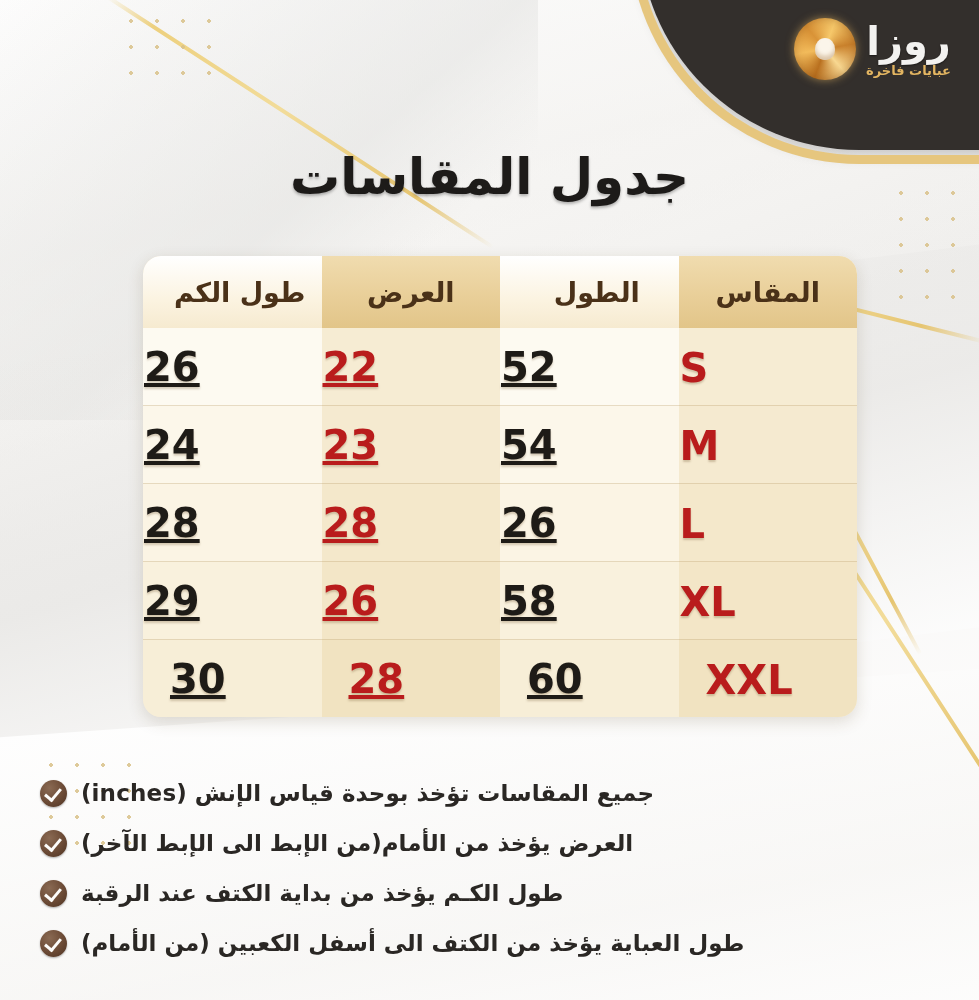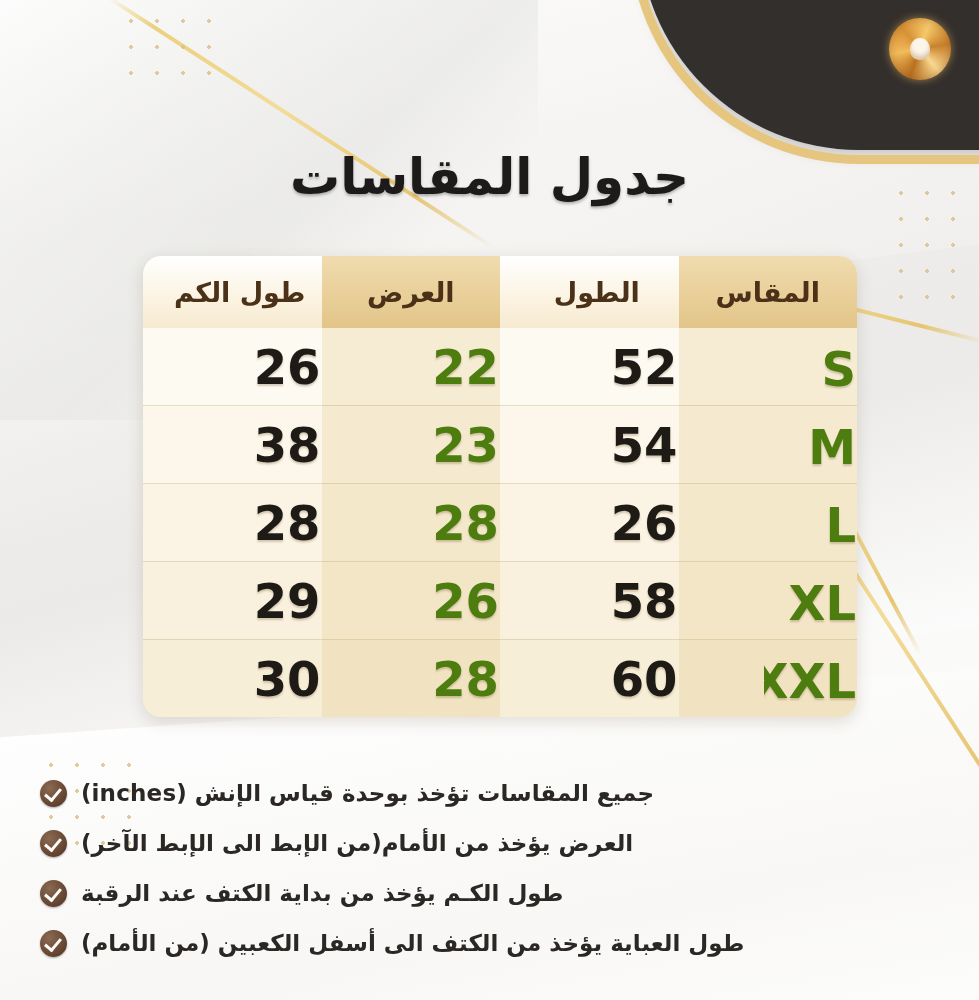--- a/index.html
+++ b/index.html
@@ -184,32 +184,33 @@
   }
   table.size-table th.tint-light {
     background: linear-gradient(180deg, #ffffff 0%, #fbf3e0 62%, #f6ead0 100%);
     padding-left: 16px;
   }
   table.size-table th:first-child { border-top-right-radius: 18px; }
   table.size-table th:last-child  { border-top-left-radius: 18px; }
 
   table.size-table td {
     height: 75px;
-    font-size: 48px;
-    font-weight: bold;
-    text-align: right;
+    font-size: 40px;
+    font-weight: bold;
+    text-align: left;
     vertical-align: middle;
     border-bottom: 1px solid rgba(190,160,110,.35);
     text-shadow: 0 2px 2px rgba(90,60,20,.25);
+    text-decoration: underline;
   }
   table.size-table tr:last-child td { border-bottom: none; padding-left: 27px; }
 
   td.tint-dark {
     background: #f3e7ca;
-    color: #4d7c0f;
+    color: #b91c1c;
   }
   td.tint-light {
     background: #fbf5e6;
     color: #1e1b17;
   }
   
   tbody tr:nth-child(1) td.tint-light { background:#fdfaf1; }
   tbody tr:nth-child(2) td.tint-light { background:#fcf7ea; }
   tbody tr:nth-child(3) td.tint-light { background:#fbf4e4; }
   tbody tr:nth-child(4) td.tint-light { background:#f9f1dd; }
@@ -292,20 +293,24 @@
   <div class="gold-line gl-3"></div>
   <div class="gold-line gl-4"></div>
 
   <div class="dots dots-tl"></div>
   <div class="dots dots-tr"></div>
   <div class="dots dots-bl"></div>
 
   <div class="brand-plate"></div>
   <div class="brand-arc"></div>
   <div class="brand-inner">
+    <div class="brand-words">
+      <div class="brand-name">روزا</div>
+      <div class="brand-tag">عبايات فاخرة</div>
+    </div>
     <div class="brand-mark"></div>
   </div>
 
   <div class="page-title">جدول المقاسات</div>
 
   <div class="table-wrap">
     <table class="size-table">
       <thead>
         <tr>
           <th class="tint-dark">المقاس</th>
@@ -318,21 +323,21 @@
         <tr>
           <td class="tint-dark"><span class="size-clip">S</span></td>
           <td class="tint-light">52</td>
           <td class="tint-dark">22</td>
           <td class="tint-light">26</td>
         </tr>
         <tr>
           <td class="tint-dark"><span class="size-clip">M</span></td>
           <td class="tint-light">54</td>
           <td class="tint-dark">23</td>
-          <td class="tint-light">38</td>
+          <td class="tint-light">24</td>
         </tr>
         <tr>
           <td class="tint-dark"><span class="size-clip">L</span></td>
           <td class="tint-light">26</td>
           <td class="tint-dark">28</td>
           <td class="tint-light">28</td>
         </tr>
         <tr>
           <td class="tint-dark"><span class="size-clip">XL</span></td>
           <td class="tint-light">58</td>

